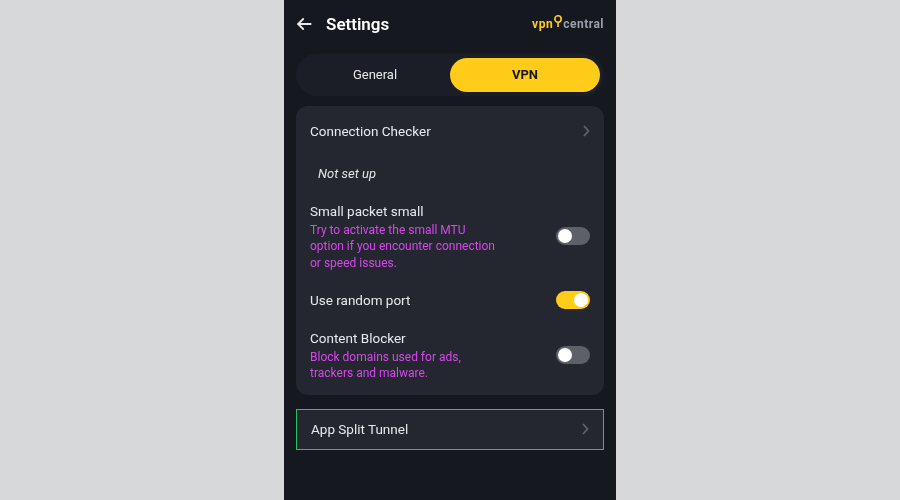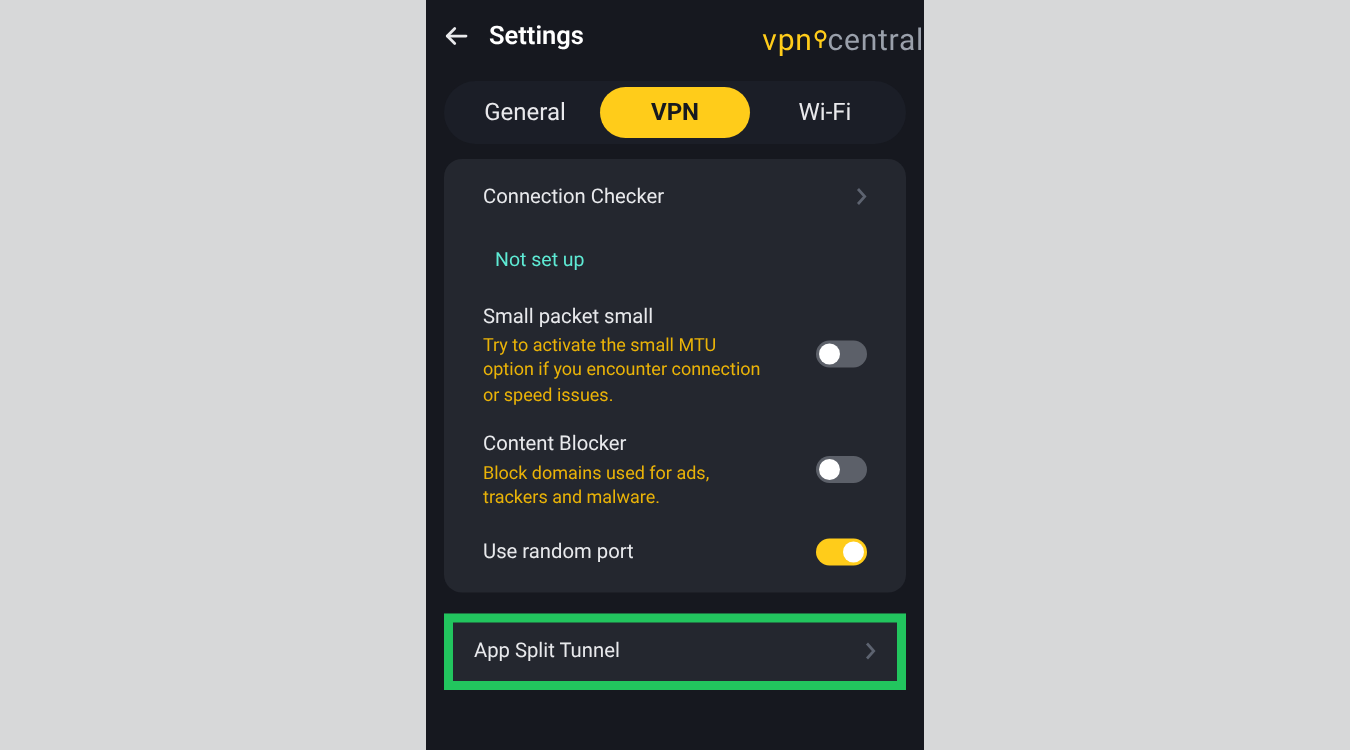--- a/index.html
+++ b/index.html
@@ -30,24 +30,24 @@
     position: relative;
   }
   .back-icon svg { display: block; }
   .title {
     color: #fff;
     font-size: 17px;
     font-weight: 600;
   }
   .brand {
     position: absolute;
-    right: 0;
+    right: 12px;
     top: 8px;
-    font-size: 20px;
-    font-weight: 400;
+    font-size: 12px;
+    font-weight: 700;
     letter-spacing: .5px;
   }
   .brand .b1 { color: #ffcc1a; }
   .brand .dot {
     display: inline-block;
     width: 10px; height: 10px;
     position: relative;
     top: 0px;
   }
   .brand .b2 { color: #9aa0ab; }
@@ -57,63 +57,64 @@
     background: #1b1e27;
     border-radius: 24px;
     height: 42px;
     display: flex;
     align-items: center;
     padding: 4px;
   }
   .tab {
     flex: 1;
     text-align: center;
-    font-size: 16px;
+    font-size: 13px;
     height: 34px;
     line-height: 34px;
     border-radius: 20px;
     color: #e9e9ec;
     cursor: pointer;
   }
   .tab.active {
     background: #ffcc1a;
     color: #17191f;
     font-weight: 700;
   }
   
   .panel {
     margin: 0 12px;
     background: #24272f;
     border-radius: 12px;
-    padding: 4px 26px 6px;
+    padding: 4px 14px 6px;
   }
   .row {
     display: flex;
     align-items: center;
     min-height: 42px;
     padding: 8px 0;
   }
   .row + .row { }
   .row-main { flex: 1; min-width: 0; }
   .row-title {
     color: #e8e9ec;
     font-size: 13.5px;
     line-height: 1.35;
   }
   .row-sub {
-    color: #eab308;
+    color: #d946ef;
     font-size: 12px;
     line-height: 1.35;
     margin-top: 2px;
     max-width: 190px;
   }
   .row-value {
-    color: #5eead4;
+    color: #e5e5e5;
     font-size: 13px;
     margin-left: 8px;
+    font-style: italic;
   }
   .chev {
     margin-left: 8px;
     color: #5d6370;
     display: flex;
   }
   .chev svg { display:block; }
   
   .toggle {
     width: 34px;
@@ -130,21 +131,21 @@
     background: #fff;
     border-radius: 50%;
     top: 2px; left: 2px;
     transition: none;
   }
   .toggle.on { background: #ffcc1a; }
   .toggle.on .knob { left: 18px; }
   
   .highlight-row {
     margin: 14px 12px 0;
-    border: 6px solid #22c55e;
+    border: 1px solid #22c55e;
     border-radius: 0;
     padding: 10px 14px;
     display: flex;
     align-items: center;
     background: #24272f;
     gap: 33px;
   }
   .highlight-row .row-main { flex:1; }
 </style>
 </head>
@@ -164,21 +165,20 @@
       <span class="b1">vpn</span><span class="dot"><svg width="10" height="14" viewBox="0 0 10 14">
             <circle cx="5" cy="5" r="3.2" fill="none" stroke="#ffcc1a" stroke-width="1.6"></circle>
             <line x1="5" y1="8" x2="5" y2="13" stroke="#ffcc1a" stroke-width="1.6"></line>
           </svg></span><span class="b2">central</span>
     </span>
   </div>
 
   <div class="tabs">
     <div class="tab">General</div>
     <div class="tab active">VPN</div>
-    <div class="tab">Wi-Fi</div>
   </div>
 
   <div class="panel">
 
     <div class="row">
       <div class="row-main">
         <div class="row-title">Connection Checker</div>
       </div>
       <span class="chev">
         <svg width="8" height="12" viewBox="0 0 8 12" fill="none" stroke="#5d6370" stroke-width="1.8">
@@ -197,33 +197,33 @@
         <div class="row-title">Small packet small</div>
         <div class="row-sub">Try to activate the small MTU option if you encounter connection or speed issues.</div>
       </div>
       <div class="toggle">
           <div class="knob"></div>
         </div>
     </div>
 
     <div class="row">
       <div class="row-main">
+        <div class="row-title">Use random port</div>
+      </div>
+      <div class="toggle on">
+          <div class="knob"></div>
+        </div>
+    </div>
+
+    <div class="row">
+      <div class="row-main">
         <div class="row-title">Content Blocker</div>
         <div class="row-sub">Block domains used for ads, trackers and malware.</div>
       </div>
       <div class="toggle">
-          <div class="knob"></div>
-        </div>
-    </div>
-
-    <div class="row">
-      <div class="row-main">
-        <div class="row-title">Use random port</div>
-      </div>
-      <div class="toggle on">
           <div class="knob"></div>
         </div>
     </div>
 
   </div>
 
   <div class="highlight-row">
     <div class="row-main">
       <div class="row-title">App Split Tunnel</div>
     </div>

